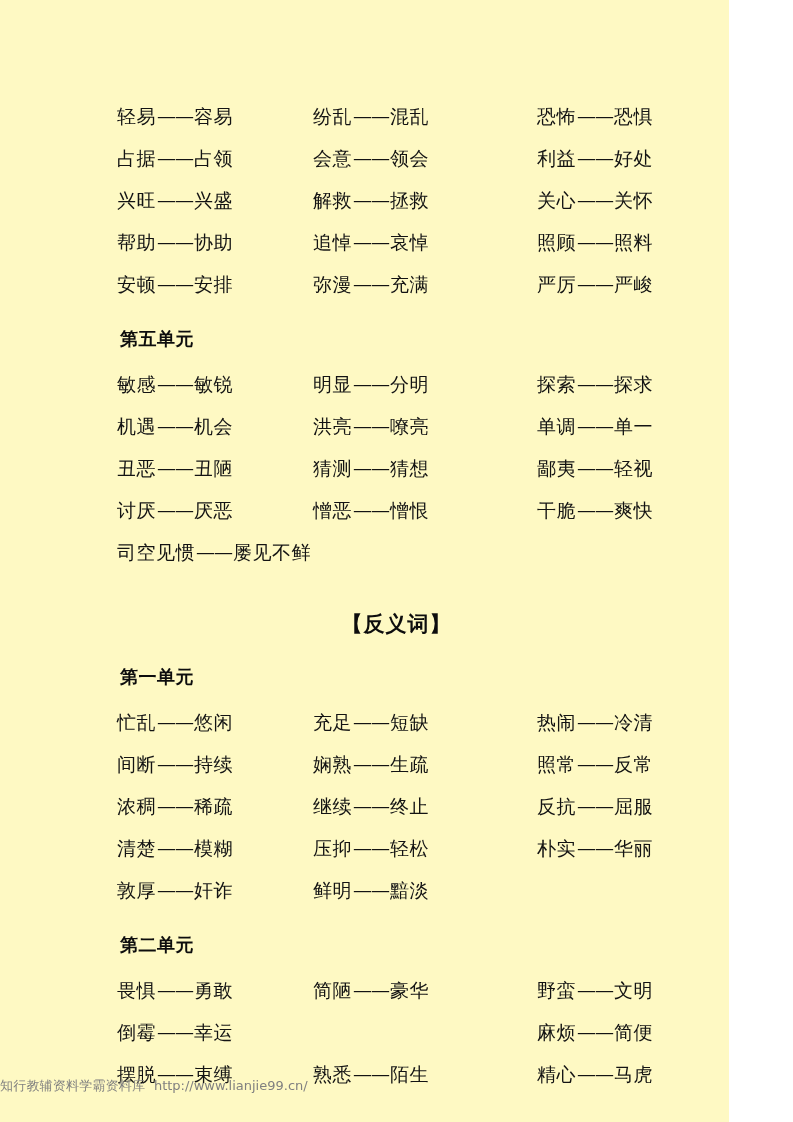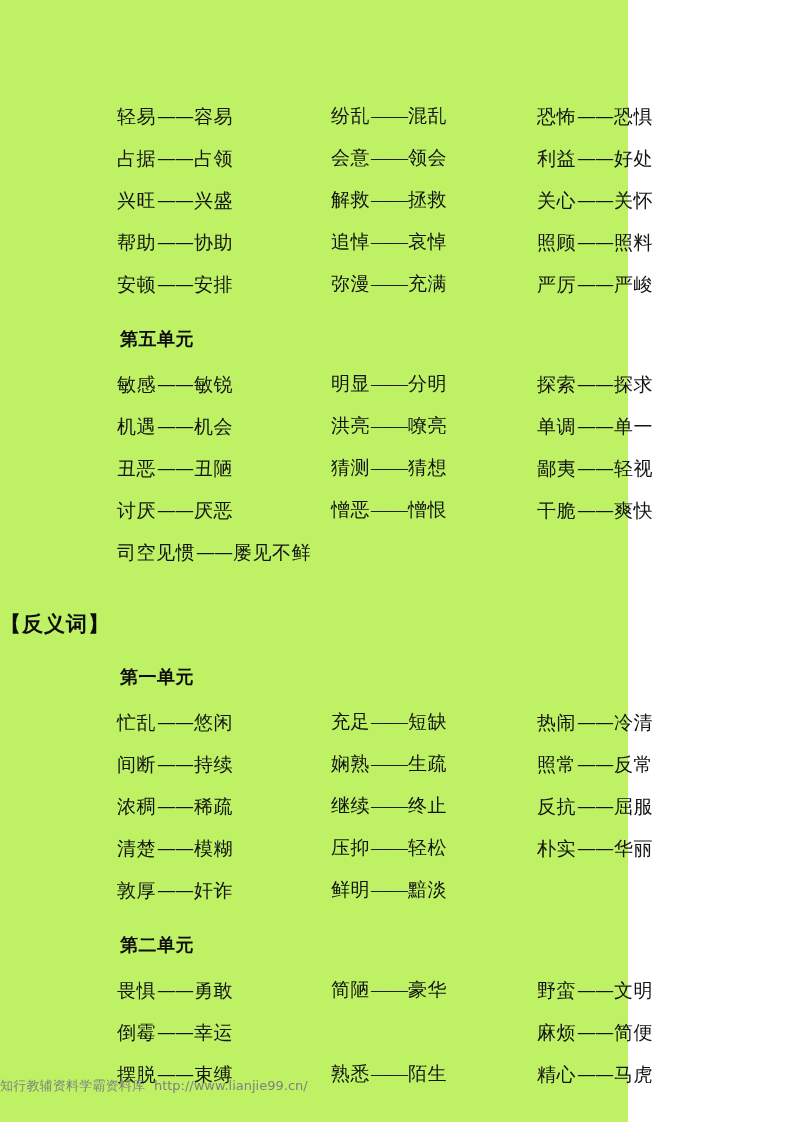--- a/index.html
+++ b/index.html
@@ -14,23 +14,23 @@
     position: relative;
     font-family: "DejaVu Sans", "Liberation Sans", sans-serif;
     color: #1a1a1a;
     overflow: hidden;
   }
 
   #page {
     position: absolute;
     left: 0;
     top: 0;
-    width: 628px;
+    width: 729px;
     height: 1122px;
-    background: #bef264;
+    background: #fef9c3;
   }
 
   
   .content {
     position: absolute;
     left: 0;
     top: 0;
     width: 793px;
   }
 
@@ -44,21 +44,21 @@
     position: absolute;
     top: 0;
     white-space: nowrap;
     font-family: "DejaVu Serif", "Liberation Serif", serif;
     font-size: 19px;
     line-height: 42px;
     letter-spacing: 0.5px;
     color: #131313;
   }
   .cell.c1 { left: 117px; }
-  .cell.c2 { left: 331px; font-family: Liberation Serif, serif; }
+  .cell.c2 { left: 313px; }
   .cell.c3 { left: 537px; }
   .cell.wide { left: 117px; }
 
   .dash {
     letter-spacing: -1px;
     padding: 0 1px;
   }
 
   
   .unit-heading {
@@ -76,20 +76,21 @@
     line-height: 40px;
     letter-spacing: 0.5px;
     color: #0d0d0d;
   }
 
   
   .section-title {
     position: relative;
     height: 58px;
     width: 793px;
+    text-align: center;
   }
   .section-title span {
     display: inline-block;
     font-family: "DejaVu Sans", "Liberation Sans", sans-serif;
     font-size: 21px;
     font-weight: bold;
     line-height: 50px;
     letter-spacing: 1px;
     color: #0d0d0d;
   }

